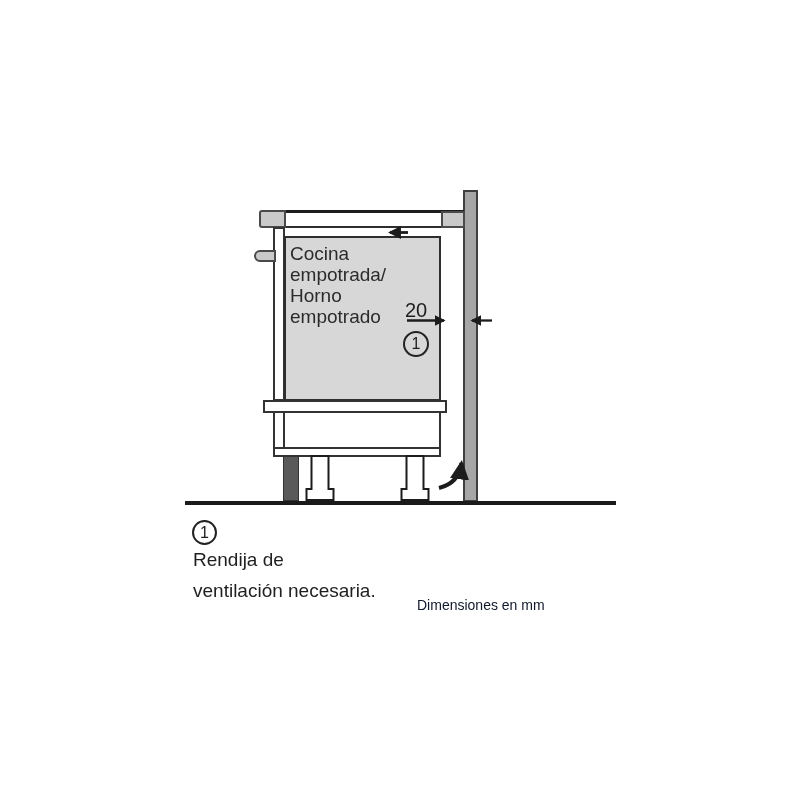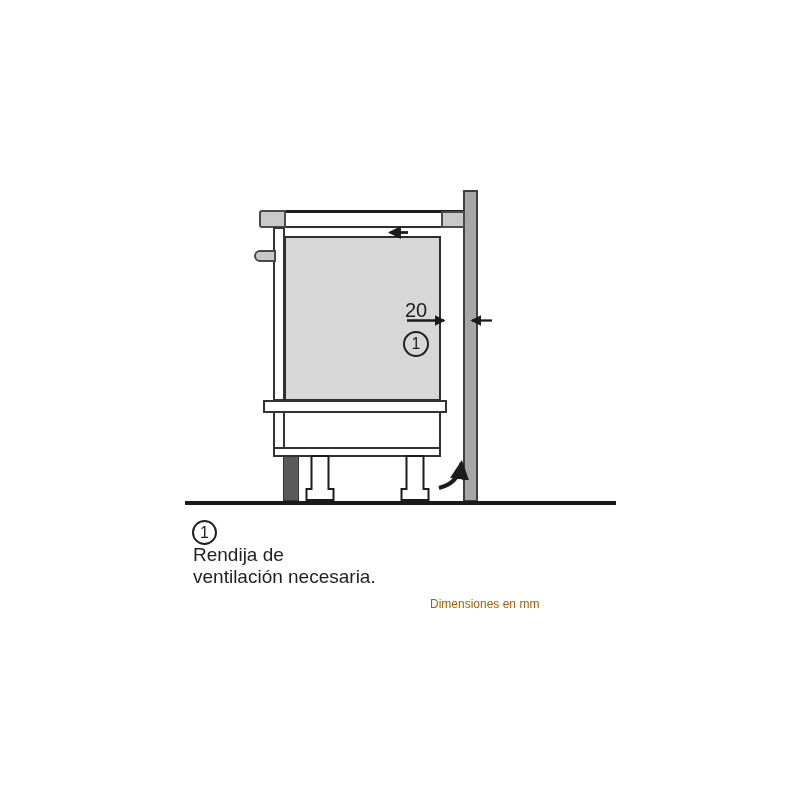--- a/index.html
+++ b/index.html
@@ -41,41 +41,45 @@
   .counter-rail{left:263px;top:400px;width:184px;height:13px;background:#ffffff;border:2px solid #333;}
   .base-cabinet{left:273px;top:411px;width:168px;height:46px;background:#ffffff;border:2px solid #333;}
   .base-divider{left:274px;top:447px;width:166px;height:2px;background:#333;}
   .base-left-line{left:283px;top:412px;width:2px;height:36px;background:#333;}
   .plinth{left:283px;top:456px;width:16px;height:45px;background:#5a5a5a;border:1px solid #333;}
 
   
   .floor{left:185px;top:501px;width:431px;height:4px;background:#1b1b1b;}
 
   
-  .legend-text{left:193px;top:544px;width:230px;font-size:19px;line-height:22px;
+  .legend-text{left:193px;top:544px;width:230px;font-size:19px;line-height:31px;
                color:#1f1f1f;white-space:pre-line;}
-  .units-note{left:430px;top:597px;width:230px;font-size:12px;color:#a16207;}
+  .units-note{left:417px;top:597px;width:230px;font-size:14px;color:#0f172a;}
 
   .overlay{position:absolute;left:0;top:0;width:800px;height:800px;pointer-events:none;}
 </style>
 </head>
 <body>
 
 <div class="canvas">
 
   <div class="abs wall"></div>
 
   <div class="abs worktop"></div>
   <div class="abs trim trim-left"></div>
   <div class="abs trim trim-right"></div>
 
   <div class="abs front-frame"></div>
   <div class="abs knob"></div>
 
   <div class="abs oven-body"></div>
+  <div class="abs oven-label">Cocina
+empotrada/
+Horno
+empotrado</div>
 
   <div class="abs dim-label">20</div>
   <div class="abs badge badge-diagram">1</div>
 
   <div class="abs counter-rail"></div>
   <div class="abs base-cabinet"></div>
   <div class="abs base-divider"></div>
   <div class="abs base-left-line"></div>
   <div class="abs plinth"></div>
 

